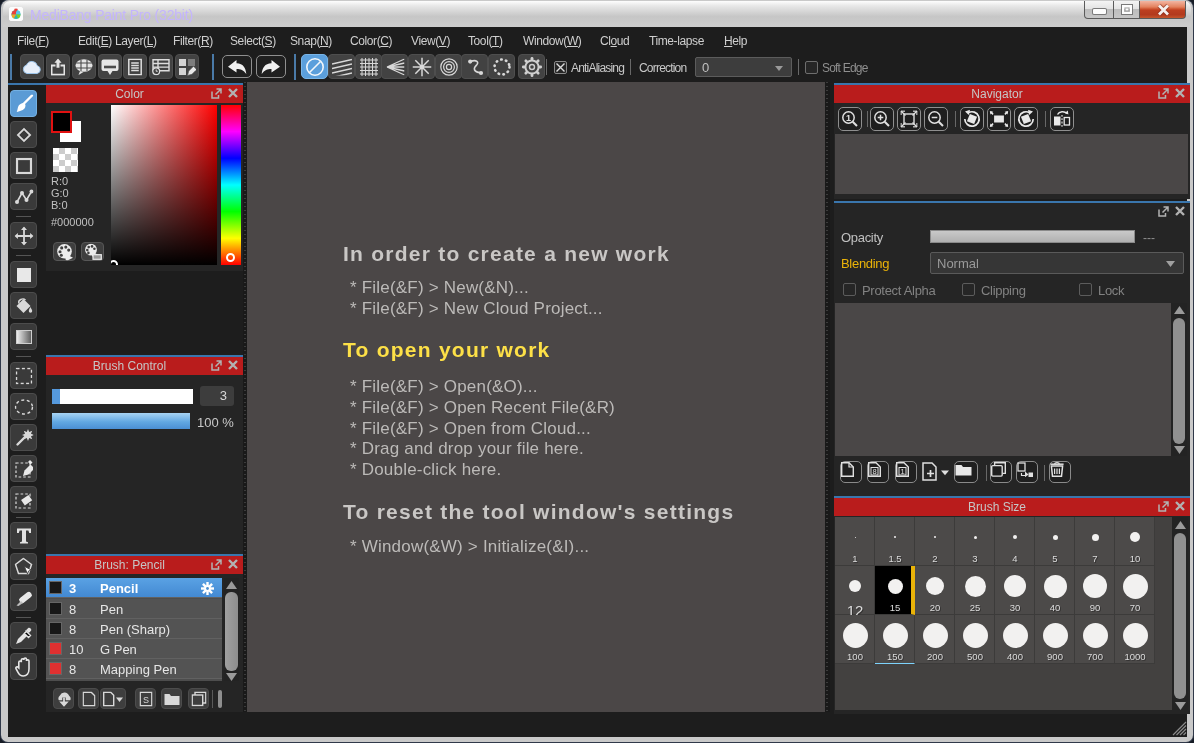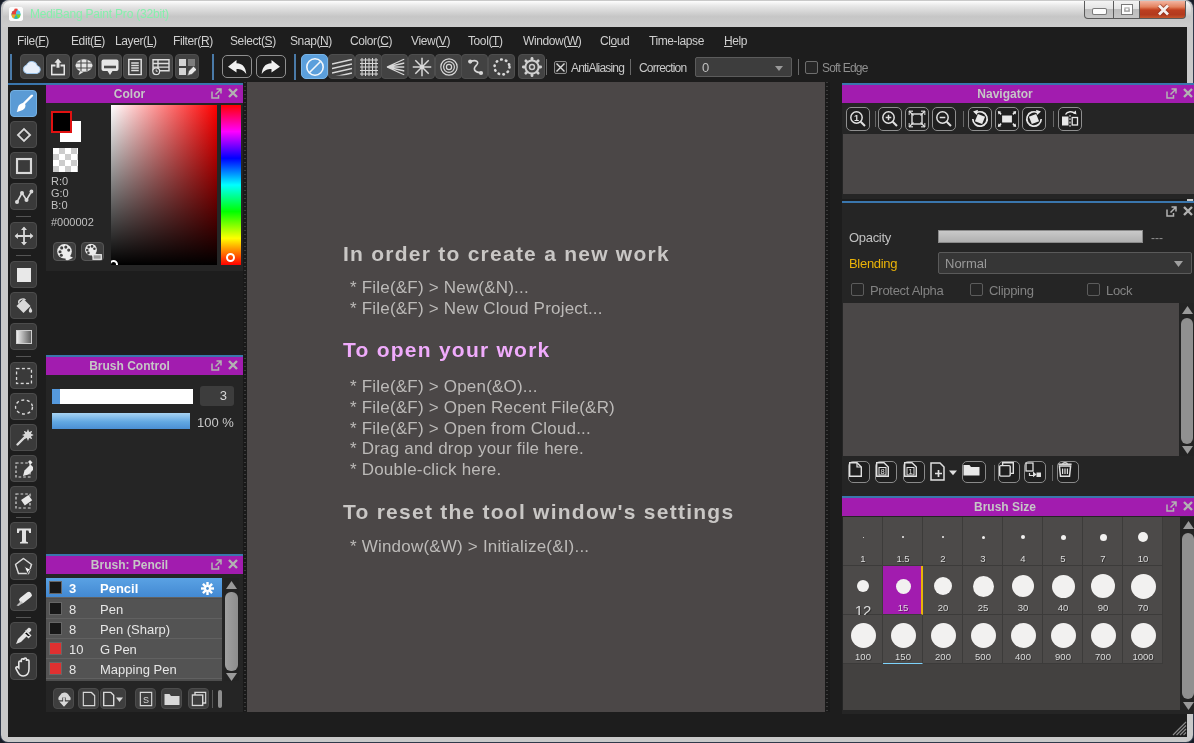--- a/index.html
+++ b/index.html
@@ -2,21 +2,21 @@
 <html><head>
 <meta charset="utf-8">
 <style>
 * { margin:0; padding:0; box-sizing:border-box; }
 html,body { width:1194px; height:743px; overflow:hidden; }
 body { font-family:"Liberation Sans",sans-serif; position:relative; background:#171c26; }
 
 #frame { position:absolute; left:1px; top:0px; width:1192px; height:742px; background:#c9c9c9; border-radius:8px 8px 7px 7px; box-shadow:0 0 0 1px #30394a; }
 #titlebar { position:absolute; left:3px; top:1px; width:1188px; height:26px; border-radius:7px 7px 0 0;
   background:linear-gradient(to bottom,#fdfdfd 0%,#e8e8e8 18%,#d2d2d2 45%,#c6c6c6 60%,#cdcdcd 100%); }
-#titletext { position:absolute; left:30px; top:7px; font-size:12px; letter-spacing:-0.2px; color:#86efac; }
+#titletext { position:absolute; left:30px; top:7px; font-size:14px; letter-spacing:-0.2px; color:#c4b5fd; }
 #appicon { position:absolute; left:9px; top:7px; width:14px; height:14px; border-radius:3px; background:#fff; }
 #content { position:absolute; left:8px; top:27px; width:1179px; height:710px; background:#1d1d1d; }
 
 .winbtn { position:absolute; top:1px; height:18px; border:1px solid #5a5a5a; border-top:none; }
 #btnmin { left:1084px; width:30px; border-radius:0 0 0 4px; background:linear-gradient(to bottom,#f4f4f4 0%,#e3e3e3 45%,#bdbdbd 50%,#c6c6c6 100%); }
 #btnmax { left:1113px; width:27px; background:linear-gradient(to bottom,#f4f4f4 0%,#e3e3e3 45%,#bdbdbd 50%,#c6c6c6 100%); }
 #btncls { left:1139px; width:47px; border-radius:0 0 4px 0; background:linear-gradient(to bottom,#f3b5a2 0%,#e3825e 35%,#cc4f2c 48%,#bc3f20 55%,#b23a1e 80%,#c4552c 100%); }
 
 #menubar { position:absolute; left:8px; top:27px; width:1179px; height:24px; background:#1d1d1d; color:#cfcfcf; font-size:12px; letter-spacing:-0.4px; }
 #menubar span.mi { position:absolute; top:7px; }
@@ -30,21 +30,21 @@
 .bluesep { position:absolute; top:3px; width:2px; height:26px; background:#4a7aa8; }
 .graysep { position:absolute; top:8px; width:1px; height:16px; background:#686868; }
 .tblabel { position:absolute; top:10px; font-size:12px; letter-spacing:-0.8px; color:#c9c9c9; }
 
 .tolbtn { position:absolute; left:10px; width:27px; height:27px; background:#3a3a3a; border:1px solid #4c4c4c; border-radius:4px; }
 .tolsel { background:#5b9bd5 !important; border-color:#74b0e2 !important; }
 .toldiv { position:absolute; left:16px; width:15px; height:1px; background:#555; }
 
 .panel { position:absolute; background:#252525; }
 .pline { position:absolute; left:0; top:0; width:100%; height:2px; background:#3a76ad; }
-.ptitle { position:absolute; left:0; top:2px; width:100%; height:18px; background:#a21caf; color:#c6c6c6; font-size:12px; text-align:center; line-height:18px;font-weight:bold; }
+.ptitle { position:absolute; left:0; top:2px; width:100%; height:18px; background:#b91c1c; color:#c6c6c6; font-size:12px; text-align:center; line-height:18px; }
 .pico { position:absolute; top:5px; }
 
 .chk { position:absolute; width:13px; height:13px; background:#262626; border:1px solid #8a8a8a; border-radius:2px; }
 .brow { position:absolute; left:0; width:176px; height:20px; background:#535353; border-bottom:1px solid #616161; color:#e6e6e6; font-size:13px; }
 .bsw { position:absolute; left:3px; top:3px; width:13px; height:13px; border:1px solid #666; }
 .bnum { position:absolute; left:23px; top:3px; }
 .bname { position:absolute; left:54px; top:3px; }
 .lbtn { position:absolute; width:21px; height:21px; background:#3e3e3e; border:1px solid #4c4c4c; border-radius:4px; }
 .navbtn { position:absolute; width:24px; height:24px; background:#1f1f1f; border:1px solid #8f8f8f; border-radius:5px; }
 .laybtn { position:absolute; width:22px; height:22px; background:#1f1f1f; border:1px solid #8a8a8a; border-radius:5px; }
@@ -69,21 +69,21 @@
   </div>
 <div class="winbtn" id="btncls">
     <svg width="15" height="14" style="position:absolute;left:16px;top:2px">
       <path d="M3 2.5 L12 11.5 M12 2.5 L3 11.5" stroke="#82291a" stroke-width="4.6" opacity="0.55"></path>
       <path d="M3 2.5 L12 11.5 M12 2.5 L3 11.5" stroke="#f4f0ee" stroke-width="2.8"></path>
     </svg>
   </div>
 <div id="content"></div>
 <div id="menubar">
 <span class="mi" style="left:9px">File(<u>F</u>)</span>
-<span class="mi" style="left:63px">Edit(<u>E</u>)</span>
+<span class="mi" style="left:70px">Edit(<u>E</u>)</span>
 <span class="mi" style="left:107px">Layer(<u>L</u>)</span>
 <span class="mi" style="left:165px">Filter(<u>R</u>)</span>
 <span class="mi" style="left:222px">Select(<u>S</u>)</span>
 <span class="mi" style="left:282px">Snap(<u>N</u>)</span>
 <span class="mi" style="left:342px">Color(<u>C</u>)</span>
 <span class="mi" style="left:403px">View(<u>V</u>)</span>
 <span class="mi" style="left:460px">Tool(<u>T</u>)</span>
 <span class="mi" style="left:515px">Window(<u>W</u>)</span>
 <span class="mi" style="left:592px">Cl<u>o</u>ud</span>
 <span class="mi" style="left:641px">Time-lapse</span>
@@ -366,21 +366,21 @@
   <div style="position:absolute;left:65px;top:22px;width:106px;height:160px;background:linear-gradient(to bottom,rgba(0,0,0,0) 0%,#000 100%),linear-gradient(to right,#fff 0%,#f00 100%);overflow:hidden">
     <div style="position:absolute;left:-2px;top:155px;width:9px;height:9px;border:2px solid #fff;border-radius:50%"></div>
   </div>
   <div style="position:absolute;left:175px;top:22px;width:20px;height:160px;background:linear-gradient(to bottom,#ff0000 0%,#ff00ff 16.6%,#0000ff 33.3%,#00ffff 50%,#00ff00 66.6%,#ffff00 83.3%,#ff0000 100%);overflow:hidden">
     <div style="position:absolute;left:5px;top:148px;width:9px;height:9px;border:2.5px solid #fff;border-radius:50%"></div>
   </div>
   <div style="position:absolute;left:14px;top:38px;width:21px;height:21px;background:#fff"></div>
   <div style="position:absolute;left:5px;top:28px;width:21px;height:22px;background:#000;border:2px solid #e01111"></div>
   <div style="position:absolute;left:7px;top:65px;width:25px;height:24px;background-color:#fff;background-image:linear-gradient(45deg,#ccc 25%,transparent 25%,transparent 75%,#ccc 75%),linear-gradient(45deg,#ccc 25%,transparent 25%,transparent 75%,#ccc 75%);background-size:12px 12px;background-position:0 0,6px 6px"></div>
   <div style="position:absolute;left:5px;top:92px;font-size:11px;color:#c0c0c0;line-height:12px">R:0<br>G:0<br>B:0</div>
-  <div style="position:absolute;left:5px;top:133px;font-size:11px;color:#c0c0c0">#000002</div>
+  <div style="position:absolute;left:5px;top:133px;font-size:11px;color:#c0c0c0">#000000</div>
   <div class="pbtn" style="position:absolute;left:7px;top:159px;width:23px;height:19px;background:#3e3e3e;border:1px solid #575757;border-radius:4px">
     <svg width="18" height="17" viewBox="0 0 18 17">
           <circle cx="8.5" cy="7.8" r="7.3" fill="#ececec"></circle>
           <path d="M11 11 l6 3.2 l-5 2.6 c-1.5 0.5-3-0.5-2.6-2 z" fill="#ececec"></path>
           <circle cx="5.7" cy="4.4" r="1.55" fill="#3f3f3f"></circle>
           <circle cx="9.8" cy="3.6" r="1.55" fill="#3f3f3f"></circle>
           <circle cx="12.7" cy="6.6" r="1.55" fill="#3f3f3f"></circle>
           <circle cx="4" cy="8.2" r="1.55" fill="#3f3f3f"></circle>
           <circle cx="5.3" cy="11.8" r="1.55" fill="#3f3f3f"></circle>
         </svg>
@@ -509,28 +509,28 @@
           <path d="M3.5 3.5 v-2.8 h10.8 v10.8 h-2.8" fill="none" stroke="#d8d8d8" stroke-width="1.4"></path>
         </svg>
       </div>
   <div style="position:absolute;left:166px;top:136px;width:1px;height:18px;background:#5a5a5a"></div>
   <div style="position:absolute;left:172px;top:136px;width:4px;height:18px;background:#8f8f8f;border-radius:2px"></div>
 </div>
 </div>
 <div id="canvas" style="position:absolute;left:247px;top:82px;width:578px;height:630px;background:#4b4747;color:#c3c1bf">
   <div style="position:absolute;left:96px;top:160px;font-size:21px;font-weight:bold;letter-spacing:1.25px;color:#c9c7c5">In order to create a new work</div>
   <div style="position:absolute;left:103px;top:196px;font-size:17px;letter-spacing:0.2px;line-height:20.8px;color:#bcbab8">* File(&amp;F) &gt; New(&amp;N)...<br>* File(&amp;F) &gt; New Cloud Project...</div>
-  <div style="position:absolute;left:96px;top:256px;font-size:21px;font-weight:bold;letter-spacing:1.25px;color:#f0abfc">To open your work</div>
+  <div style="position:absolute;left:96px;top:256px;font-size:21px;font-weight:bold;letter-spacing:1.25px;color:#fde047">To open your work</div>
   <div style="position:absolute;left:96px;top:418px;font-size:21px;font-weight:bold;letter-spacing:1.25px;color:#c9c7c5">To reset the tool window's settings</div>
   <div style="position:absolute;left:103px;top:295px;font-size:17px;letter-spacing:0.2px;line-height:20.8px;color:#bcbab8">* File(&amp;F) &gt; Open(&amp;O)...<br>* File(&amp;F) &gt; Open Recent File(&amp;R)<br>* File(&amp;F) &gt; Open from Cloud...<br>* Drag and drop your file here.<br>* Double-click here.</div>
   <div style="position:absolute;left:103px;top:455px;font-size:17px;letter-spacing:0.2px;color:#bcbab8">* Window(&amp;W) &gt; Initialize(&amp;I)...</div>
 </div>
 <div style="position:absolute;left:243px;top:82px;width:4px;height:630px;background:#191919;background-image:repeating-linear-gradient(to bottom,#3c3c3c 0 1px,transparent 1px 4px);background-size:2px 4px;background-position:1px 0;background-repeat:repeat-y"></div>
 <div style="position:absolute;left:825px;top:82px;width:5px;height:630px;background:#191919;background-image:repeating-linear-gradient(to bottom,#3c3c3c 0 1px,transparent 1px 4px);background-size:2px 4px;background-position:1px 0;background-repeat:repeat-y"></div>
-<div id="panels-right" style="position:absolute;left:12px;top:0;width:968px;height:743px">
+<div id="panels-right" style="position:absolute;left:4px;top:0;width:968px;height:743px">
 
 <div class="panel" style="left:830px;top:83px;width:356px;height:116px">
   <div class="pline"></div>
       <div class="ptitle" style="padding-right:30px">Navigator</div>
   <svg class="pico" width="11" height="11" style="right:21px">
         <path d="M1 3.5 v6.5 h6.5 v-3" stroke="#b2b2b2" fill="none" stroke-width="1.5"></path>
         <path d="M4.5 6.5 L10 1 M5.5 1 h4.5 v4.5" stroke="#b2b2b2" stroke-width="1.5" fill="none"></path>
       </svg>
   <svg class="pico" width="10" height="10" style="right:5px">
         <path d="M1 1 L9 9 M9 1 L1 9" stroke="#b2b2b2" stroke-width="2.4"></path>
@@ -719,21 +719,21 @@
           <div style="position:absolute;left:0;top:36px;width:40px;text-align:center;font-size:9.5px;color:#dcdcdc;text-shadow:1px 1px 0 rgba(20,20,20,0.45)">7</div>
         </div>
         <div style="position:absolute;left:280px;top:0px;width:40px;height:49px;background:#4c4a49;border-right:1px solid #3c3b3a;border-bottom:1px solid #3c3b3a">
           <div style="position:absolute;left:15.0px;top:15.0px;width:10px;height:10px;border-radius:50%;background:#f2f1f0"></div>
           <div style="position:absolute;left:0;top:36px;width:40px;text-align:center;font-size:9.5px;color:#dcdcdc;text-shadow:1px 1px 0 rgba(20,20,20,0.45)">10</div>
         </div>
         <div style="position:absolute;left:0px;top:49px;width:40px;height:49px;background:#4c4a49;border-right:1px solid #3c3b3a;border-bottom:1px solid #3c3b3a">
           <div style="position:absolute;left:14.0px;top:14.0px;width:12px;height:12px;border-radius:50%;background:#f2f1f0"></div>
           <div style="position:absolute;left:0;top:36px;width:40px;text-align:center;font-size:15px;color:#dcdcdc;text-shadow:1px 1px 0 rgba(20,20,20,0.45)">12</div>
         </div>
-        <div style="position:absolute;left:40px;top:49px;width:40px;height:49px;background:#a21caf;border-right:2px solid #eab308;border-bottom:1px solid #3c3b3a">
+        <div style="position:absolute;left:40px;top:49px;width:40px;height:49px;background:#000000;border-right:4px solid #eab308;border-bottom:1px solid #3c3b3a">
           <div style="position:absolute;left:12.5px;top:12.5px;width:15px;height:15px;border-radius:50%;background:#f2f1f0"></div>
           <div style="position:absolute;left:0;top:36px;width:40px;text-align:center;font-size:9.5px;color:#dcdcdc;text-shadow:1px 1px 0 rgba(20,20,20,0.45)">15</div>
         </div>
         <div style="position:absolute;left:80px;top:49px;width:40px;height:49px;background:#4c4a49;border-right:1px solid #3c3b3a;border-bottom:1px solid #3c3b3a">
           <div style="position:absolute;left:11.0px;top:11.0px;width:18px;height:18px;border-radius:50%;background:#f2f1f0"></div>
           <div style="position:absolute;left:0;top:36px;width:40px;text-align:center;font-size:9.5px;color:#dcdcdc;text-shadow:1px 1px 0 rgba(20,20,20,0.45)">20</div>
         </div>
         <div style="position:absolute;left:120px;top:49px;width:40px;height:49px;background:#4c4a49;border-right:1px solid #3c3b3a;border-bottom:1px solid #3c3b3a">
           <div style="position:absolute;left:9.5px;top:9.5px;width:21px;height:21px;border-radius:50%;background:#f2f1f0"></div>
           <div style="position:absolute;left:0;top:36px;width:40px;text-align:center;font-size:9.5px;color:#dcdcdc;text-shadow:1px 1px 0 rgba(20,20,20,0.45)">25</div>

